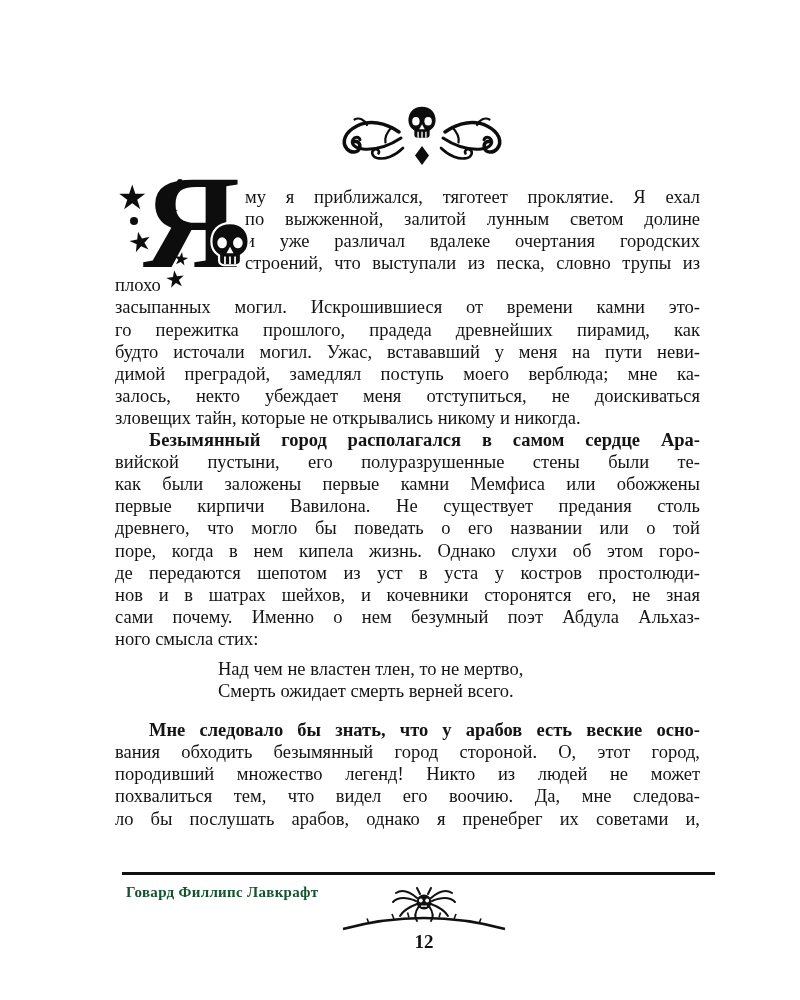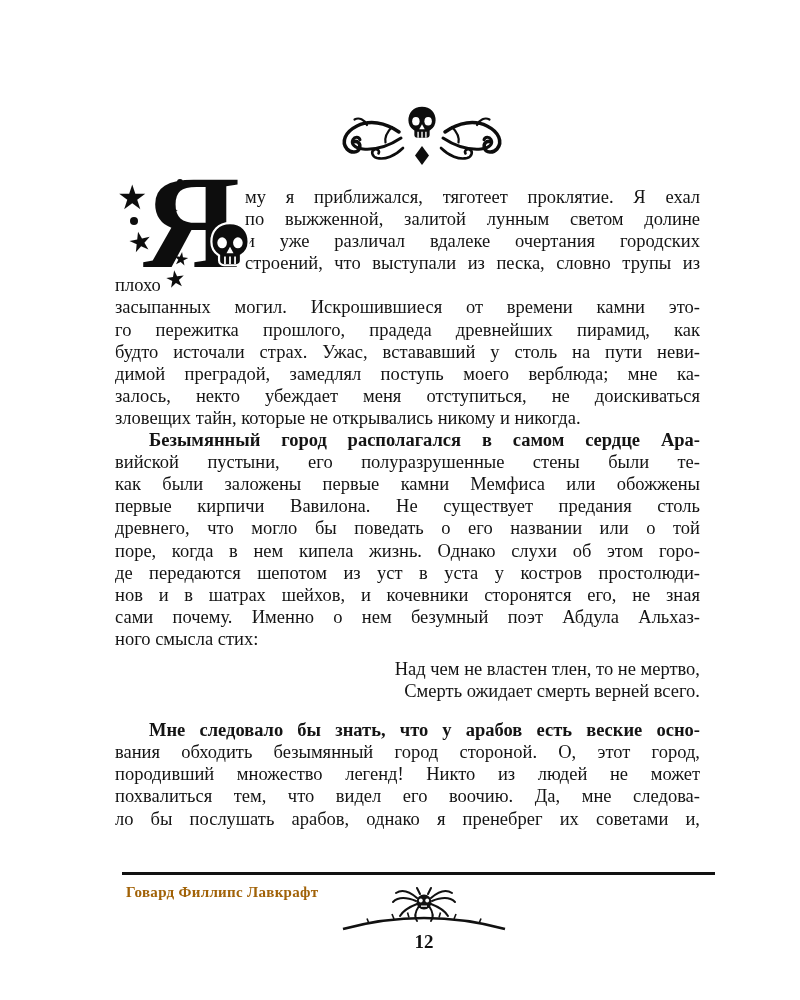--- a/index.html
+++ b/index.html
@@ -8,21 +8,21 @@
     margin:0 auto;overflow:hidden;
     font-family:"Liberation Serif", serif;color:#141414;
   }
   
   .header-ornament{position:absolute;left:337px;top:104px;width:170px;height:68px;}
   
   .text-block{
     position:absolute;left:115px;top:186px;width:585px;
     font-size:18.5px;line-height:22.1px;letter-spacing:0px;
   }
-  .tline{min-height:22.1px;text-align:right;}
+  .tline{min-height:22.1px;}
   .tline.j{text-align:justify;text-align-last:justify;}
   .tline.jl{text-align:justify;text-align-last:left;}
   .para{margin:0;}
   .para-indent .tline:first-child{text-indent:34px;font-weight:bold;}
   .para1 .tline:first-child{text-indent:-20px;}
   
   .dropcap{
     float:left;width:126px;height:88px;margin-right:4px;
     position:relative;overflow:visible;
   }
@@ -34,21 +34,21 @@
     position:absolute;font-family:"DejaVu Sans",sans-serif;color:#0d0d0d;line-height:1;
   }
   .dc-dot{position:absolute;background:#0d0d0d;border-radius:50%;}
   .dropcap-skull{position:absolute;left:93px;top:36px;z-index:3;}
   
   .verse{margin:8px 0 17px 103px;}
   
   .footer-rule{position:absolute;left:122px;top:872px;width:593px;height:3px;background:#111;}
   .footer-author{
     position:absolute;left:126px;top:884px;
-    font-size:15px;font-weight:700;letter-spacing:0.3px;color:#a16207;text-align:right;
+    font-size:15px;font-weight:700;letter-spacing:0.3px;color:#14532d;text-align:right;
   }
   .footer-ornament{position:absolute;left:339px;top:886px;width:170px;height:46px;}
   .page-number{
     position:absolute;left:339px;top:931px;width:170px;text-align:center;
     font-size:19px;font-weight:700;color:#111;
   }
   .hidden-defs{position:absolute;width:0;height:0;overflow:hidden;}
 </style>
 </head>
 <body>
@@ -103,21 +103,21 @@
         <svg class="dropcap-skull" width="44" height="46" viewBox="0 0 40 42">
           <use href="#skull-sym"></use>
         </svg>
       </div>
         <div class="tline j">му я приближался, тяготеет проклятие. Я ехал</div>
         <div class="tline j">по выжженной, залитой лунным светом долине</div>
         <div class="tline j">и уже различал вдалеке очертания городских</div>
         <div class="tline j">строений, что выступали из песка, словно трупы из плохо</div>
         <div class="tline j">засыпанных могил. Искрошившиеся от времени камни это-</div>
         <div class="tline j">го пережитка прошлого, прадеда древнейших пирамид, как</div>
-        <div class="tline j">будто источали страх. Ужас, встававший у столь на пути неви-</div>
+        <div class="tline j">будто источали могил. Ужас, встававший у меня на пути неви-</div>
         <div class="tline j">димой преградой, замедлял поступь моего верблюда; мне ка-</div>
         <div class="tline j">залось, некто убеждает меня отступиться, не доискиваться</div>
         <div class="tline jl">зловещих тайн, которые не открывались никому и никогда.</div>
       </div>
 
     <div class="para para-indent">
         <div class="tline j">Безымянный город располагался в самом сердце Ара-</div>
         <div class="tline j">вийской пустыни, его полуразрушенные стены были те-</div>
         <div class="tline j">как были заложены первые камни Мемфиса или обожжены</div>
         <div class="tline j">первые кирпичи Вавилона. Не существует предания столь</div>

